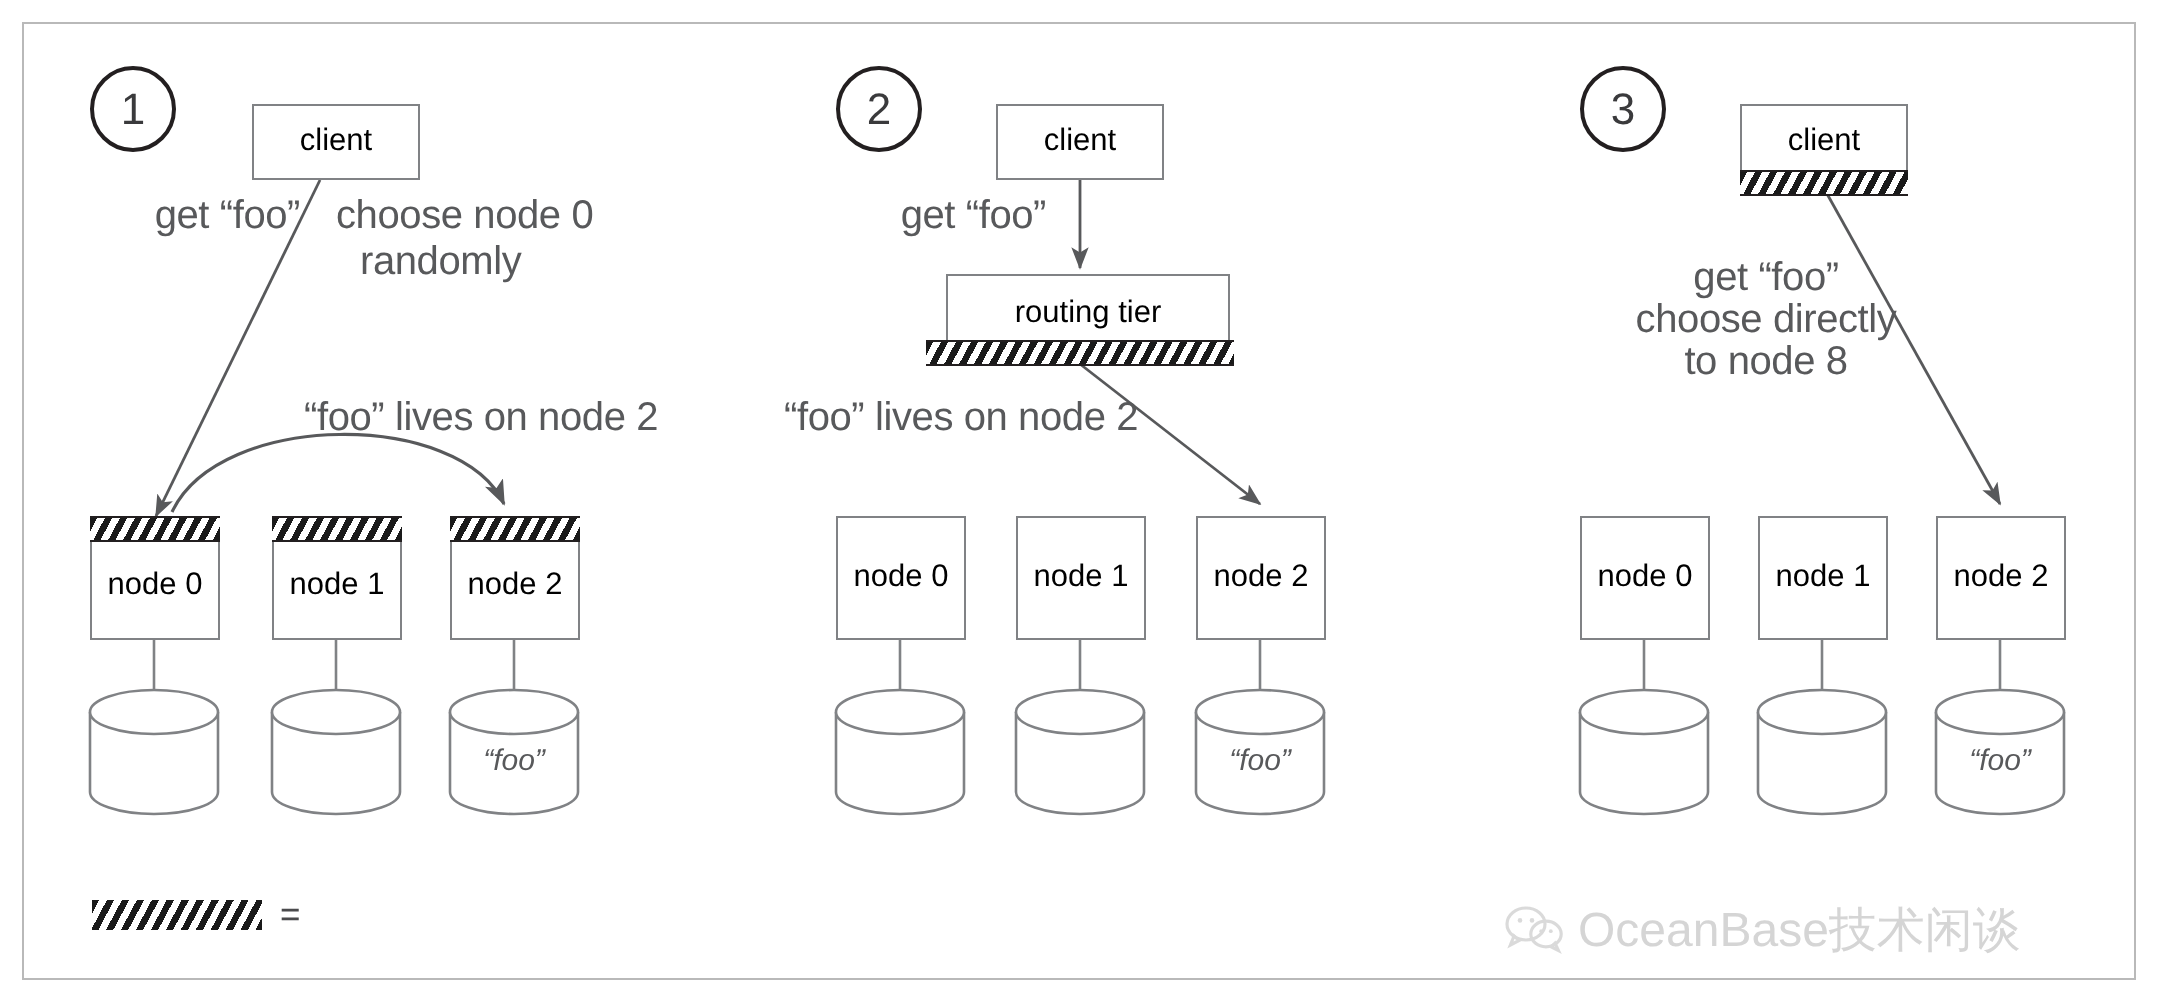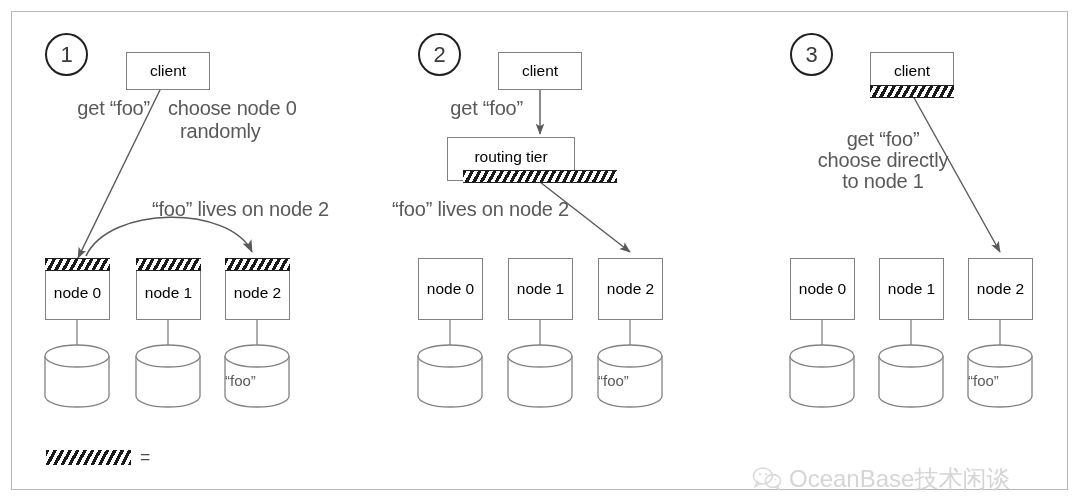--- a/index.html
+++ b/index.html
@@ -88,22 +88,24 @@
     border-bottom: 1.4px solid #231f20;
   }
   .hatch.bottom {
     border-top: 1.4px solid #231f20;
     border-bottom: 1.4px solid #231f20;
   }
   .cyl { position: absolute; }
   .cyl .lbl {
     position: absolute;
     width: 100%;
+    text-align: center;
     font-size: 15px;
     color: #58595b;
+    font-style: italic;
   }
   .legend-text {
     position: absolute;
     font-size: 17.5px;
     color: #4a4a4c;
     white-space: nowrap;
   }
   .legend-hatch {
     position: absolute;
     background-image: repeating-linear-gradient(
@@ -227,21 +229,21 @@
   </div>
 
   <div class="numcircle" style="left:418px;top:33px;width:43px;height:43px;">2</div>
 
   <div class="box" style="left:498px;top:52px;width:84px;height:38px;">
     <span class="boxlabel">client</span>
   </div>
 
   <div class="txt annot right" style="left:428px;top:99px;width:95px;">get “foo”</div>
 
-  <div class="box" style="left:447px;top:137px;width:128px;height:44px;">
+  <div class="box" style="left:473px;top:137px;width:142px;height:44px;">
     <span class="boxlabel" style="margin-top:-5px;">routing tier</span>
   </div>
   <div class="hatch bottom" style="left:463px;top:170px;width:154px;height:11px;"></div>
 
   <div class="txt annot" style="left:392px;top:200px;">“foo” lives on node 2</div>
 
   <div class="box" style="left:418px;top:258px;width:65px;height:62px;">
     <span class="boxlabel">node 0</span>
   </div>
   <div class="box" style="left:508px;top:258px;width:65px;height:62px;">
@@ -257,40 +259,40 @@
 
   <div class="numcircle" style="left:790px;top:33px;width:43px;height:43px;">3</div>
 
   <div class="box" style="left:870px;top:52px;width:84px;height:44px;">
     <span class="boxlabel" style="margin-top:-6px;">client</span>
   </div>
   <div class="hatch bottom" style="left:870px;top:85px;width:84px;height:11px;"></div>
 
   <div class="txt annot center" style="left:790px;top:130px;width:186px;">get “foo”</div>
   <div class="txt annot center" style="left:790px;top:151px;width:186px;">choose directly</div>
-  <div class="txt annot center" style="left:790px;top:172px;width:186px;">to node 1</div>
+  <div class="txt annot center" style="left:790px;top:172px;width:186px;">to node 8</div>
 
   <div class="box" style="left:790px;top:258px;width:65px;height:62px;">
     <span class="boxlabel">node 0</span>
   </div>
   <div class="box" style="left:879px;top:258px;width:65px;height:62px;">
     <span class="boxlabel">node 1</span>
   </div>
   <div class="box" style="left:968px;top:258px;width:65px;height:62px;">
     <span class="boxlabel">node 2</span>
   </div>
 
   <div class="cyl" style="left:968px;top:372px;width:64px;">
     <span class="lbl">“foo”</span>
   </div>
 
   <div class="legend-hatch" style="left:46px;top:450px;width:85px;height:15px;"></div>
   <div class="legend-text" style="left:140px;top:447px;">=</div>
 
-  <div class="wm" style="left:752px;top:463px;text-align:center;">
+  <div class="wm" style="left:752px;top:449px;text-align:center;">
     <span style="display:inline-block;line-height:0;">
       <svg width="30" height="26" viewBox="0 0 30 26" aria-hidden="true">
         <ellipse cx="11" cy="10" rx="9.5" ry="8" fill="none" stroke="#d9d9d9" stroke-width="1.6"></ellipse>
         <path d="M5,16 L3.2,20.5 L7.6,18.2 Z" fill="none" stroke="#d9d9d9" stroke-width="1.6"></path>
         <circle cx="8" cy="8.2" r="1.15" fill="#d9d9d9"></circle>
         <circle cx="14" cy="8.2" r="1.15" fill="#d9d9d9"></circle>
         <ellipse cx="21" cy="15" rx="7.6" ry="6.4" fill="none" stroke="#d9d9d9" stroke-width="1.6"></ellipse>
         <path d="M25.5,19.6 L27.2,23.2 L23.6,21.4 Z" fill="none" stroke="#d9d9d9" stroke-width="1.6"></path>
         <circle cx="18.6" cy="13.6" r="0.95" fill="#d9d9d9"></circle>
         <circle cx="23.4" cy="13.6" r="0.95" fill="#d9d9d9"></circle>

